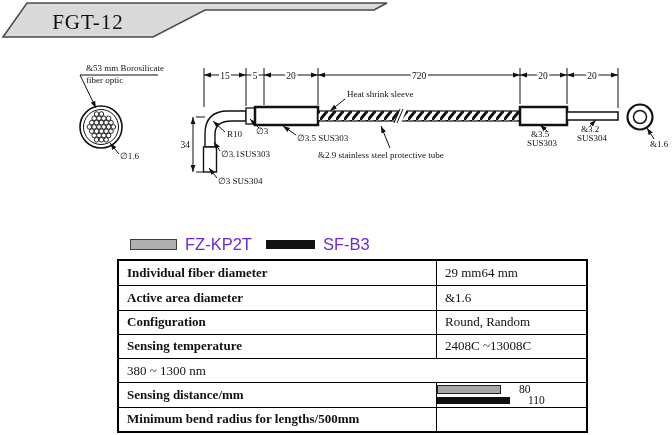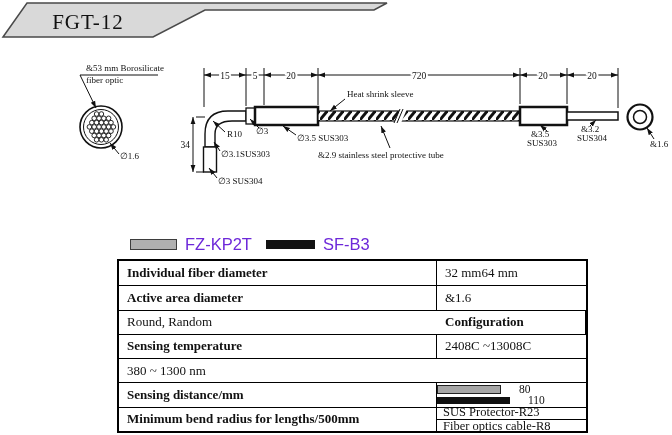--- a/index.html
+++ b/index.html
@@ -189,29 +189,29 @@
     <span class="sw sw-gray"></span>
     <span class="legend-label">FZ-KP2T</span>
     <span class="sw sw-black"></span>
     <span class="legend-label">SF-B3</span>
   </div>
 
   
   <div class="spec">
     <div class="row">
       <div class="cell lab">Individual fiber diameter</div>
-      <div class="cell val">32 mm64 mm</div>
+      <div class="cell val">29 mm64 mm</div>
     </div>
     <div class="row">
       <div class="cell lab">Active area diameter</div>
       <div class="cell val">&amp;1.6</div>
     </div>
     <div class="row">
+      <div class="cell lab">Configuration</div>
       <div class="cell val">Round, Random</div>
-      <div class="cell lab">Configuration</div>
     </div>
     <div class="row">
       <div class="cell lab">Sensing temperature</div>
       <div class="cell val">2408C ~13008C</div>
     </div>
     <div class="row">
       <div class="cell val">380 ~ 1300 nm</div>
     </div>
     <div class="row">
       <div class="cell lab">Sensing distance/mm</div>
@@ -221,20 +221,16 @@
           <span class="barnum">80</span>
         </div>
         <div class="barline">
           <span class="bar bar-black"></span>
           <span class="barnum">110</span>
         </div>
       </div>
     </div>
     <div class="row">
       <div class="cell lab">Minimum bend radius for lengths/500mm</div>
-      <div class="cell val val-stack">
-        <div class="vline vline-divided">SUS Protector-R23</div>
-        <div class="vline">Fiber optics cable-R8</div>
-      </div>
     </div>
   </div>
 
 </div>
 
 </body></html>

